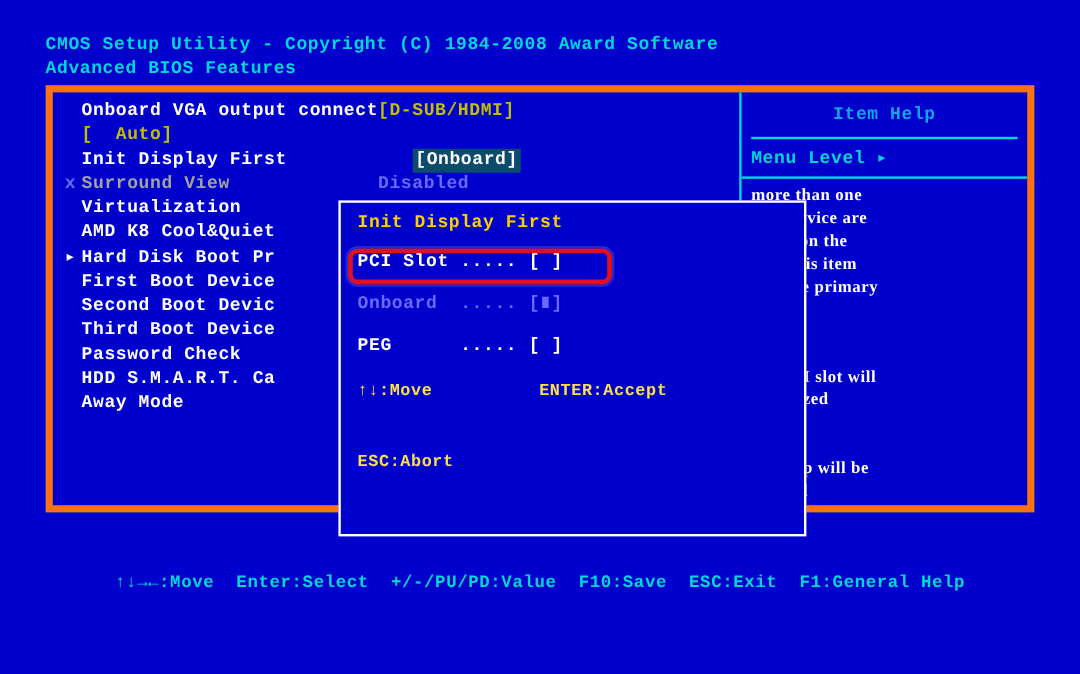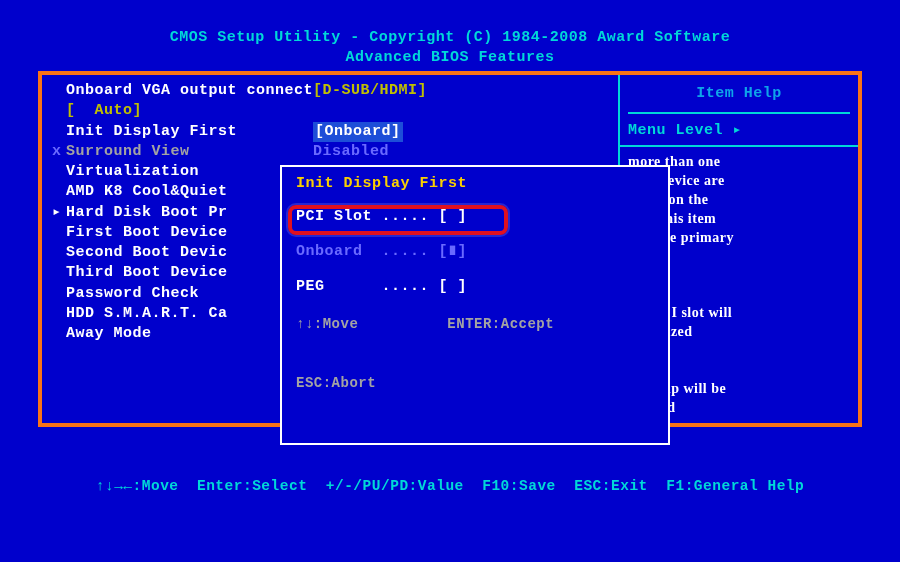--- a/index.html
+++ b/index.html
@@ -6,54 +6,54 @@
     body {
       width: 900px; height: 562px;
       background: #0000cc;
       font-family: 'Courier New', monospace;
       font-size: 15px; font-weight: bold;
       color: #ffffff;
       overflow: hidden;
       letter-spacing: 0.5px;
     }
     .screen { padding: 28px 38px 10px 38px; }
-    .title-area { text-align: center; color: #00d8d8; line-height: 1.3; margin-bottom: 4px; }
+    .title-area { color: #00d8d8; line-height: 1.3; margin-bottom: 4px; }
     .main-frame {
-      border: 4px solid #f97316;
+      border: 6px solid #f97316;
       display: flex;
       height: 356px;
       position: relative;
     }
     .left-panel { flex: 1; padding: 6px 4px 6px 10px; position: relative; }
     .right-panel {
       width: 240px;
       border-left: 2px solid #00d8d8;
       padding: 6px 8px;
     }
     .right-title { text-align: center; color: #0ea5e9; padding: 4px 0 10px; border-bottom: 2px solid #00d8d8; margin-bottom: 6px;}
     .right-body { color: #ffffff; font-size: 14px; line-height: 1.35; white-space: pre; font-family: Liberation Serif, serif; }
     .menu-row { display: flex; white-space: pre; line-height: 1.35; }
     .menu-label { color: #ffffff; }
     .menu-value { color: #c0c000; }
-    .menu-value.hl { background: #1d4ed8; color: #ffffff; padding: 0 2px;}
+    .menu-value.hl { background: #0c4a6e; color: #ffffff; padding: 0 2px; margin-left: 29px;}
     .disabled-row { color: #6a6aff; }
     .marker { color: #ffffff; width: 14px; display: inline-block; }
     .popup {
       position: absolute;
       top: 90px; left: 238px;
       width: 390px; height: 280px;
       background: #0000cc;
       border: 2px solid #ffffff;
       z-index: 5;
       padding: 8px 14px;
     }
     .popup-title { color: #fad000; margin-bottom: 14px; }
     .popup-row { color: #ffffff; line-height: 1.4; white-space: pre; margin-top: 14px; }
     .popup-row.dim { color: #6a6aff; }
-    .popup-hints { position: absolute; bottom: 10px; left: 14px; right: 8px; color: #a3a3a3; font-size: 14px; white-space: pre; line-height: 1.4;}
+    .popup-hints { position: absolute; bottom: 10px; left: 14px; right: 8px; color: #fde047; font-size: 14px; white-space: pre; line-height: 1.4;}
     .callout {
       position: absolute;
       top: 130px; left: 246px;
       width: 220px; height: 30px;
       border: 4px solid #e01020;
       border-radius: 8px;
       z-index: 10;
       pointer-events: none;
       box-shadow: 0 0 0 2px rgba(255,255,255,0.15);
     }

